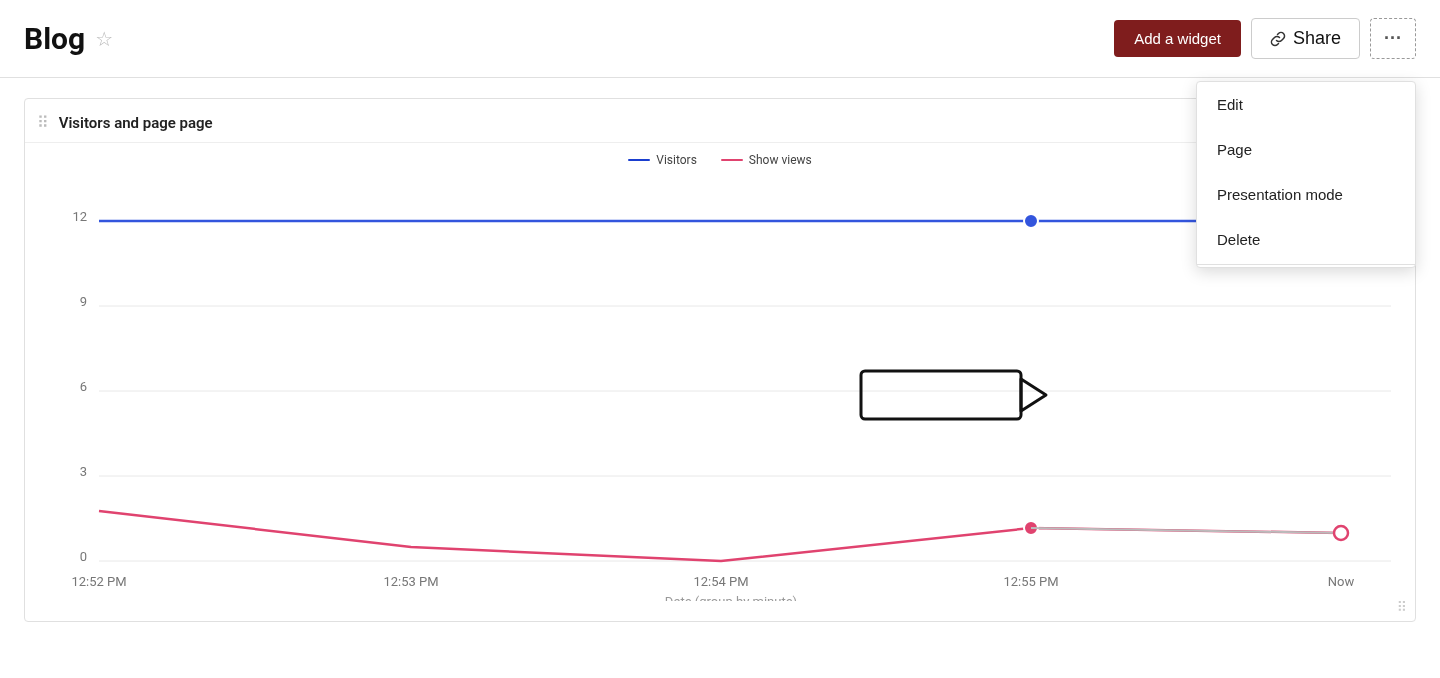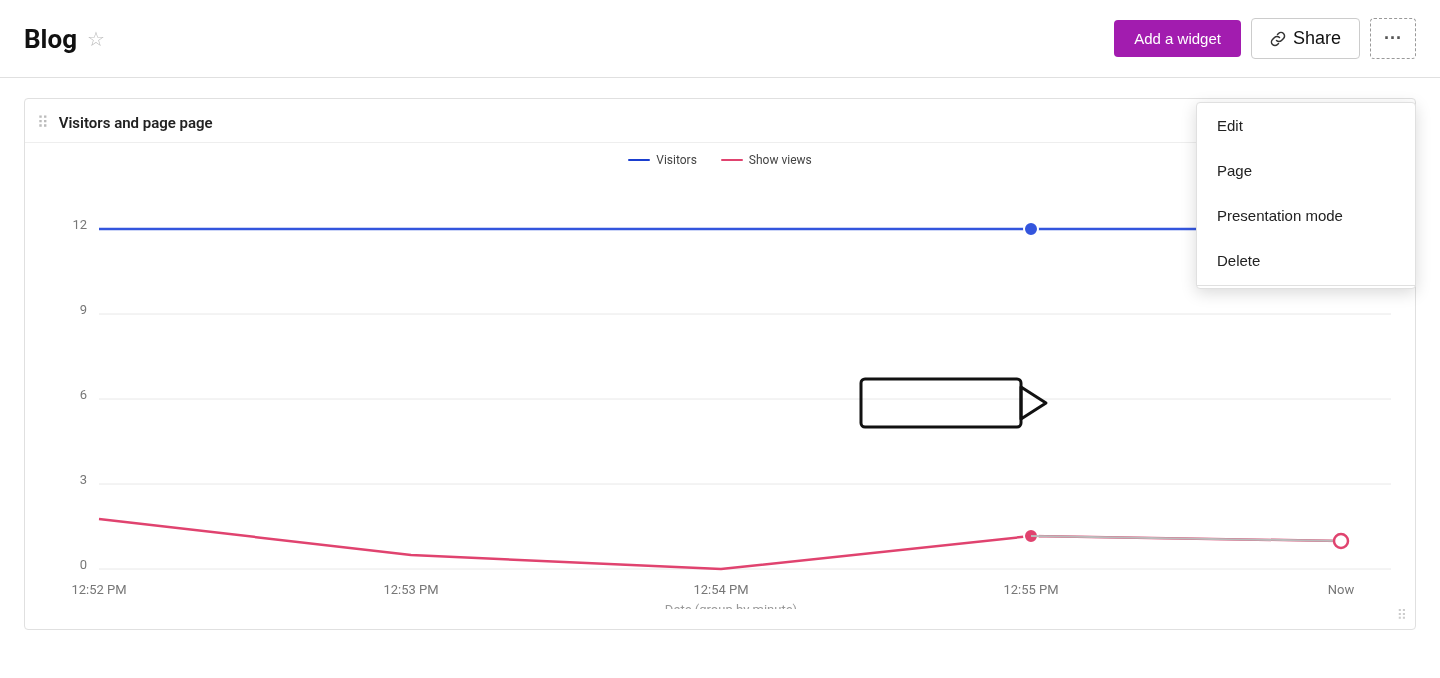--- a/index.html
+++ b/index.html
@@ -19,36 +19,36 @@
       justify-content: space-between;
       padding: 18px 24px 18px 24px;
       border-bottom: 1px solid #e0e0e0;
     }
     .header-left {
       display: flex;
       align-items: center;
       gap: 10px;
     }
     .page-title-text {
-      font-size: 26px;
+      font-size: 30px;
       font-weight: 700;
       color: #111;
     }
     .star-icon {
       font-size: 20px;
       color: #bbb;
       cursor: pointer;
     }
     .header-right {
       display: flex;
       align-items: center;
       gap: 10px;
     }
     .add-widget-btn {
-      background: #a21caf;
+      background: #7f1d1d;
       color: #fff;
       border: none;
       border-radius: 4px;
       padding: 10px 20px;
       font-size: 15px;
       font-weight: 500;
       cursor: pointer;
     }
     .share-btn {
       display: flex;
@@ -113,21 +113,21 @@
     .chart-area {
       padding: 10px 16px 16px 16px;
       position: relative;
     }
 
     
     .chart-legend {
       display: flex;
       justify-content: center;
       gap: 24px;
-      margin-bottom: 12px;
+      margin-bottom: 4px;
       font-size: 12px;
       color: #444;
     }
     .legend-item {
       display: flex;
       align-items: center;
       gap: 6px;
     }
     .legend-line {
       width: 22px;
@@ -137,21 +137,21 @@
 
     
     .chart-svg-container {
       position: relative;
       width: 100%;
     }
 
     
     .dropdown-menu {
       position: absolute;
-      top: 24px;
+      top: 3px;
       right: 24px;
       background: #fff;
       border: 1px solid #e0e0e0;
       border-radius: 4px;
       box-shadow: 0 4px 16px rgba(0,0,0,0.15);
       min-width: 220px;
       z-index: 100;
     }
     .dropdown-item {
       display: block;

